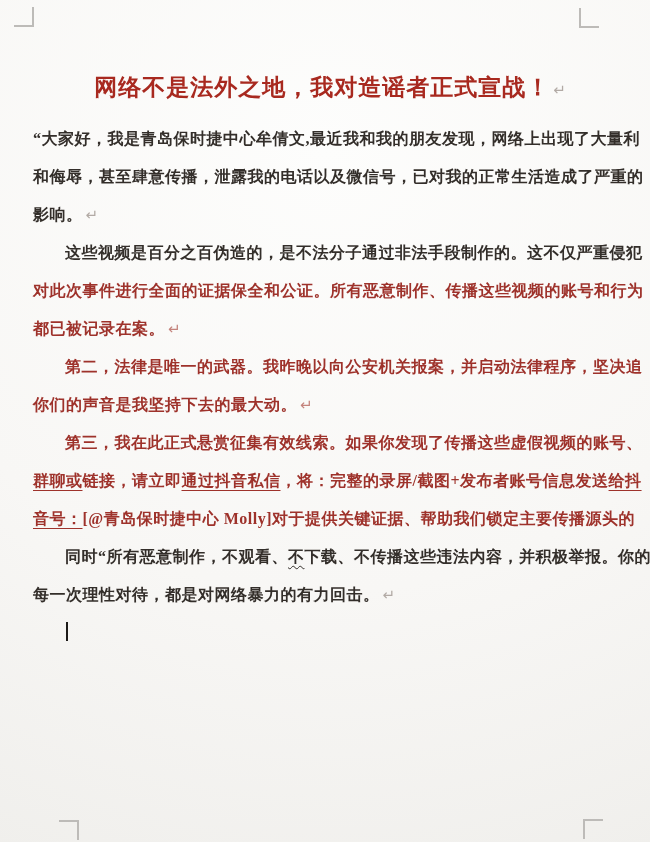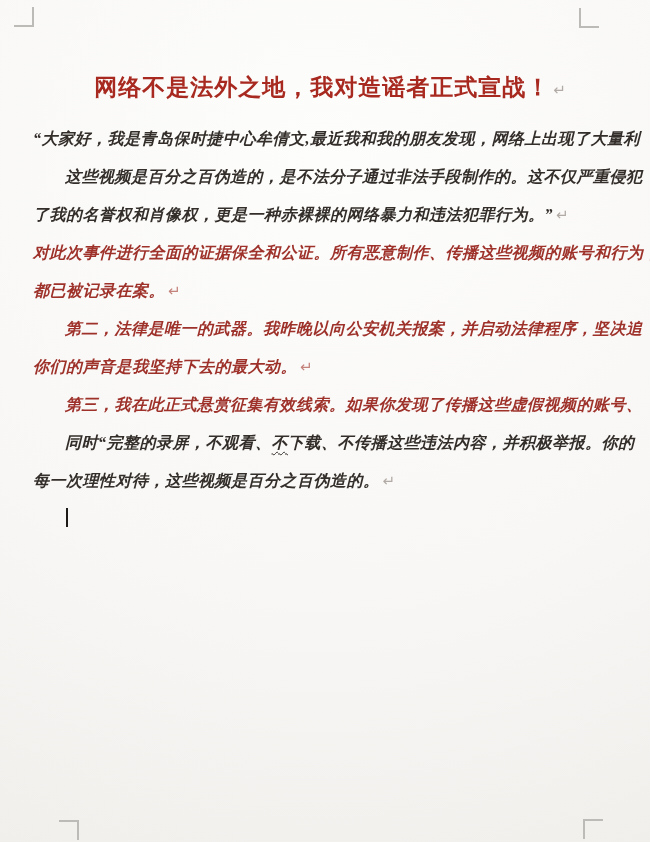--- a/index.html
+++ b/index.html
@@ -19,21 +19,21 @@
   .crop.tr{left:579px;top:8px;border-left:2px solid var(--mark);border-bottom:2px solid var(--mark);}
   .crop.bl{left:59px;top:820px;border-right:2px solid var(--mark);border-top:2px solid var(--mark);}
   .crop.br{left:583px;top:819px;border-left:2px solid var(--mark);border-top:2px solid var(--mark);}
 
   .doc{position:absolute;left:33px;right:22px;top:0;margin-top:40px;}
   .title{
     padding-top:32px;text-align:center;font-weight:700;
     font-size:23px;line-height:32px;color:var(--title-red);
     letter-spacing:1px;white-space:nowrap;
   }
-  .body-text{margin-top:14px;font-size:16px;font-weight:700;color:var(--ink);font-style:italic;}
+  .body-text{margin-top:14px;font-size:16px;font-weight:700;color:var(--ink);}
   .para{margin:0;}
   .line{
     display:block;line-height:38px;white-space:nowrap;
     text-align:justify;text-align-last:justify;letter-spacing:.5px;
   }
   .line.last{text-align-last:left;}
   .line.first-indent{text-indent:2em;}
   .run.red{color:var(--red);}
   .run.ul{text-decoration:underline;text-underline-offset:4px;}
   .run.wavy{text-decoration:underline wavy;text-decoration-thickness:1px;text-underline-offset:3px;}
@@ -54,38 +54,41 @@
   <div class="crop tl"></div>
   <div class="crop tr"></div>
   <div class="crop bl"></div>
   <div class="crop br"></div>
 
   <div class="doc">
     <div class="title"><span>网络不是法外之地，我对造谣者正式宣战！</span><span class="pilcrow">↵</span></div>
     <div class="body-text" id="doc-body">
         <div class="para">
           <div class="line"><span class="run">“大家好，我是青岛保时捷中心牟倩文,最近我和我的朋友发现，网络上出现了大量利</span></div>
+          <div class="line"><span class="run">和侮辱，甚至肆意传播，泄露我的电话以及微信号，已对我的正常生活造成了严重的</span></div>
+          <div class="line last"><span class="run">影响。</span><span class="pilcrow">↵</span></div>
         </div>
         <div class="para">
           <div class="line first-indent"><span class="run">这些视频是百分之百伪造的，是不法分子通过非法手段制作的。这不仅严重侵犯</span></div>
-          <div class="line last"><span class="run">了我的名誉权和肖像权，更是一种赤裸裸的网络暴力和违法犯罪行为。”</span><span class="pilcrow">↵</span></div>
         </div>
         <div class="para">
           <div class="line"><span class="run red">对此次事件进行全面的证据保全和公证。所有恶意制作、传播这些视频的账号和行为，</span></div>
           <div class="line last"><span class="run red">都已被记录在案。</span><span class="pilcrow redp">↵</span></div>
         </div>
         <div class="para">
           <div class="line first-indent"><span class="run red">第二，法律是唯一的武器。我昨晚以向公安机关报案，并启动法律程序，坚决追</span></div>
           <div class="line last"><span class="run red">你们的声音是我坚持下去的最大动。</span><span class="pilcrow redp">↵</span></div>
         </div>
         <div class="para">
           <div class="line first-indent"><span class="run red">第三，我在此正式悬赏征集有效线索。如果你发现了传播这些虚假视频的账号、</span></div>
+          <div class="line"><span class="run red ul">群聊或</span><span class="run red">链接，请立即</span><span class="run red ul">通过抖音私信</span><span class="run red">，将：完整的录屏/截图+发布者账号信息发送</span><span class="run red ul">给抖</span></div>
+          <div class="line"><span class="run red ul">音号：</span><span class="run red">[@青岛保时捷中心 Molly]对于提供关键证据、帮助我们锁定主要传播源头的</span></div>
         </div>
         <div class="para">
-          <div class="line first-indent"><span class="run">同时“完整的录屏，不观看、</span><span class="run wavy">不</span><span class="run">下载、不传播这些违法内容，并积极举报。你的</span></div>
-          <div class="line last"><span class="run">每一次理性对待，这些视频是百分之百伪造的。</span><span class="pilcrow">↵</span></div>
+          <div class="line first-indent"><span class="run">同时“所有恶意制作，不观看、</span><span class="run wavy">不</span><span class="run">下载、不传播这些违法内容，并积极举报。你的</span></div>
+          <div class="line last"><span class="run">每一次理性对待，都是对网络暴力的有力回击。</span><span class="pilcrow">↵</span></div>
         </div>
         <div class="para">
           <div class="line first-indent"><span class="caret"></span></div>
         </div>
       </div>
   </div>
 </div>
 
 </body></html>

